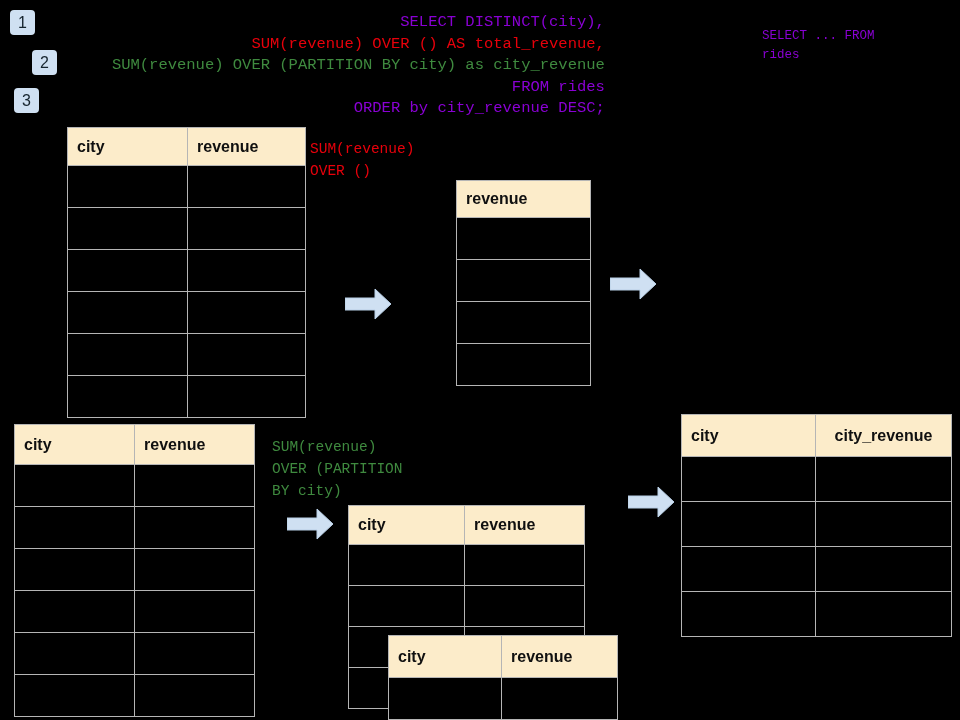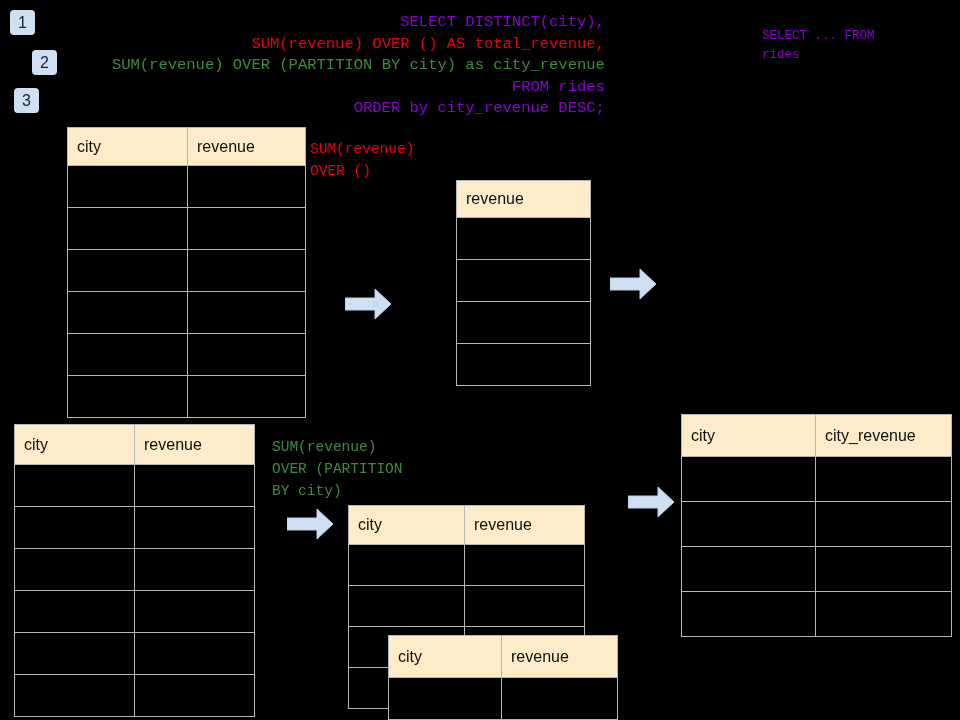--- a/index.html
+++ b/index.html
@@ -72,21 +72,21 @@
   .tbl {
     position: absolute;
     border-collapse: collapse;
     background: #000000;
     table-layout: fixed;
   }
   .tbl td, .tbl th {
     border: 1px solid #b5b5b5;
     padding: 0;
     margin: 17px;
-    font-weight: normal;
+    font-weight: bold;
     text-align: left;
     background: #000000;
   }
   .tbl th {
     background: #fcecca;
     color: #101010;
     font-family: "Liberation Sans", sans-serif;
     font-size: 16px;
     padding: 0 9px;
     vertical-align: middle;
@@ -293,21 +293,21 @@
         </tbody>
       </table>
       <table class="tbl" style="left: 681px; top: 414px; width: 270px;">
         <colgroup>
           <col style="width: 134px;">
           <col style="width: 136px;">
         </colgroup>
         <thead>
           <tr>
             <th style="height: 41px;">city</th>
-            <th style="height: 41px;">city_revenue</th>
+            <th style="height: 41px; text-align: center;">city_revenue</th>
           </tr>
         </thead>
         <tbody>
           <tr>
             <td style="height: 44px;"></td>
             <td style="height: 44px;"></td>
           </tr>
           <tr>
             <td style="height: 44px;"></td>
             <td style="height: 44px;"></td>

